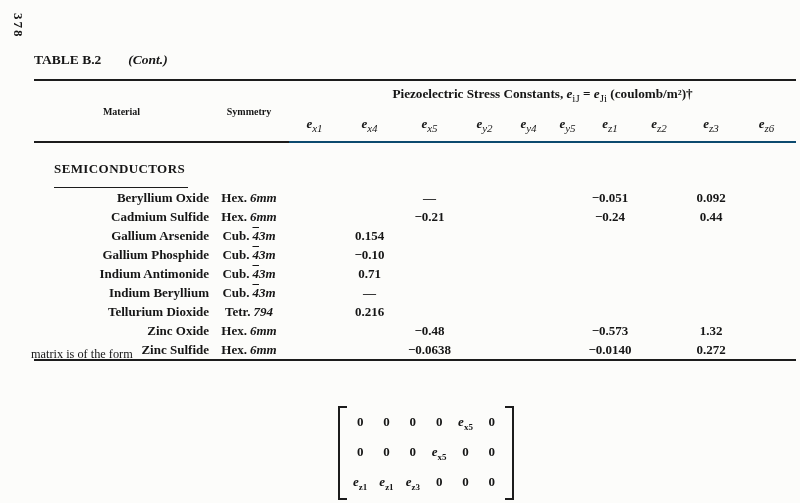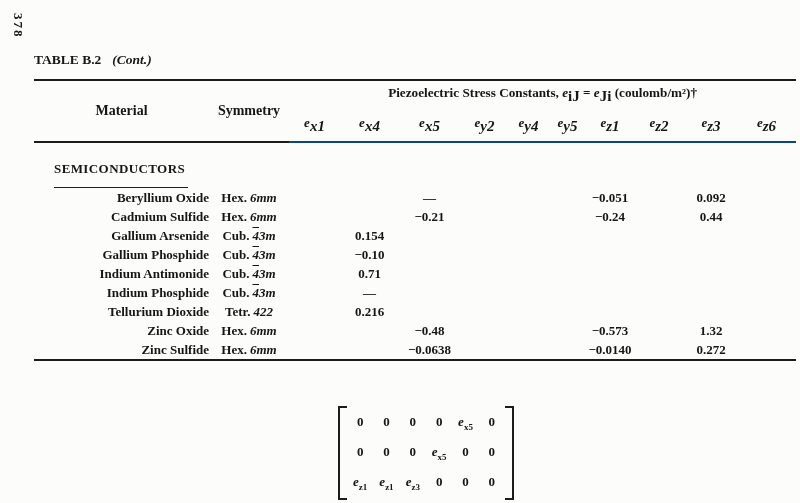--- a/index.html
+++ b/index.html
@@ -7,38 +7,38 @@
     width:800px;height:503px;position:relative;overflow:hidden;
     background:#fcfcfa;color:#161616;
     font-family:"Liberation Serif","DejaVu Serif",serif;
   }
   .pagenum{
     position:absolute;left:10px;top:13px;
     writing-mode:vertical-rl;
     font-size:13px;font-weight:bold;letter-spacing:2px;
   }
   .title{position:absolute;left:34px;top:52px;font-size:13.5px;font-weight:bold;}
-  .title .cont{font-style:italic;margin-left:11px;}
+  .title .cont{font-style:italic;margin-left:27px;}
 
   table.main{
     position:absolute;left:34px;top:79px;width:762px;
     border-collapse:collapse;table-layout:fixed;
     border-top:2.5px solid #1c1c1c;border-bottom:2.5px solid #1c1c1c;
     font-size:13px;font-weight:bold;
   }
   table.main th,table.main td{padding:0;white-space:nowrap;font-weight:bold;}
   th.mat-h,th.sym-h{
-    font-size:14px;text-align:center;vertical-align:middle;
+    font-size:10px;text-align:center;vertical-align:middle;
     border-bottom:2px solid #1c1c1c;
   }
   th.span-h{
     height:27px;text-align:center;vertical-align:middle;
     font-size:13.2px;padding-left:46px;
   }
-  th.span-h sub,.e-h sub{font-size:15px;font-weight:bold;text-align:center;}
+  th.span-h sub,.e-h sub{font-size:11px;font-weight:normal;text-align:center;}
   th.e-h{
     height:33px;text-align:center;vertical-align:middle;
     font-style:italic;font-size:13px;
     border-bottom:2px solid #0c4a6e;
   }
   tbody td{height:19px;text-align:center;}
   td.mat{text-align:right;padding-left:1px;}
   td.sym{text-align:center;padding-left:11px;}
   td.section-cell{height:24px;text-align:left;vertical-align:middle;}
   .section-label{
@@ -182,37 +182,37 @@
       <td></td>
       <td></td>
       <td></td>
       <td></td>
       <td></td>
       <td></td>
       <td></td>
     </tr>
 
     <tr>
-      <td class="mat">Indium Phosphide</td>
+      <td class="mat">Indium Beryllium</td>
       <td class="sym"><span>Cub.</span><span class="grp"><span class="ov">4</span><span>3m</span></span></td>
       <td></td>
       <td>—</td>
       <td></td>
       <td></td>
       <td></td>
       <td></td>
       <td></td>
       <td></td>
       <td></td>
       <td></td>
     </tr>
 
     <tr>
       <td class="mat">Tellurium Dioxide</td>
-      <td class="sym"><span>Tetr.</span><span class="grp"><span class="ov"></span><span>422</span></span></td>
+      <td class="sym"><span>Tetr.</span><span class="grp"><span class="ov"></span><span>794</span></span></td>
       <td></td>
       <td>0.216</td>
       <td></td>
       <td></td>
       <td></td>
       <td></td>
       <td></td>
       <td></td>
       <td></td>
       <td></td>
@@ -244,20 +244,21 @@
       <td></td>
       <td>−0.0140</td>
       <td></td>
       <td>0.272</td>
       <td></td>
     </tr>
   </tbody>
 </table>
 
 <div class="footnotes">
+  <div class="fline">matrix is of the form</div>
 </div>
 
 <div class="matrix">
   <div class="bracket left"></div>
   <div class="bracket right"></div>
   <div class="mgrid">
     <span class="mcell"><span>0</span><i></i><sub></sub></span>
     <span class="mcell"><span>0</span><i></i><sub></sub></span>
     <span class="mcell"><span>0</span><i></i><sub></sub></span>
     <span class="mcell"><span>0</span><i></i><sub></sub></span>

